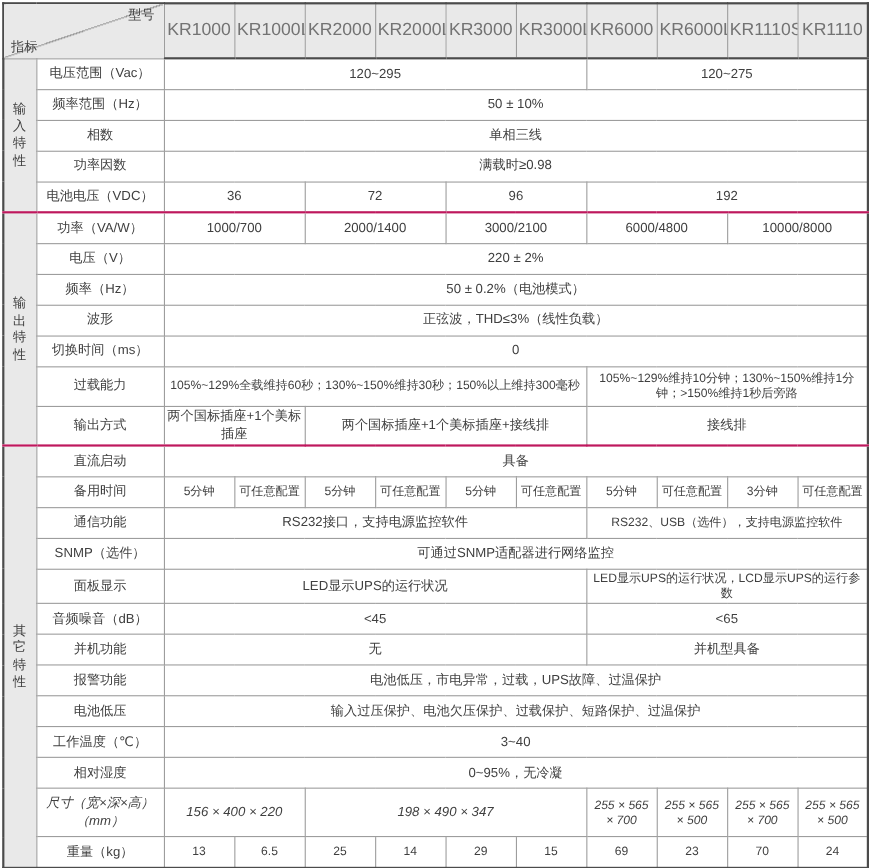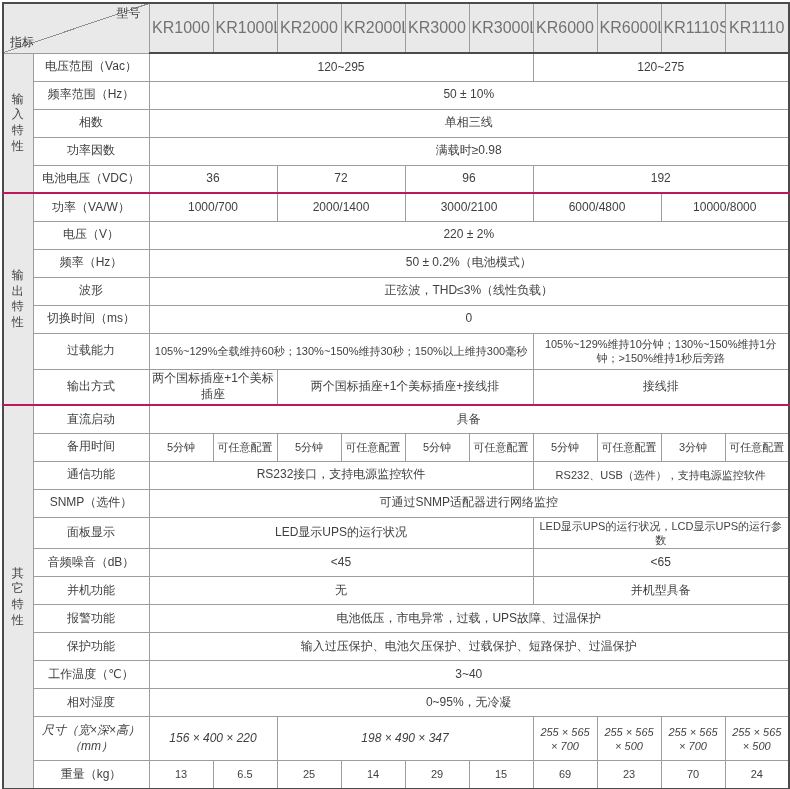--- a/index.html
+++ b/index.html
@@ -222,21 +222,21 @@
         <tr class="r">
           <td class="lbl">并机功能</td>
           <td colspan="6">无</td>
           <td colspan="4" class="sl">并机型具备</td>
         </tr>
         <tr class="r">
           <td class="lbl">报警功能</td>
           <td colspan="10">电池低压，市电异常，过载，UPS故障、过温保护</td>
         </tr>
         <tr class="r">
-          <td class="lbl">保护功能</td>
+          <td class="lbl">电池低压</td>
           <td colspan="10">输入过压保护、电池欠压保护、过载保护、短路保护、过温保护</td>
         </tr>
         <tr class="r">
           <td class="lbl">工作温度（℃）</td>
           <td colspan="10">3~40</td>
         </tr>
         <tr class="r">
           <td class="lbl">相对湿度</td>
           <td colspan="10">0~95%，无冷凝</td>
         </tr>

